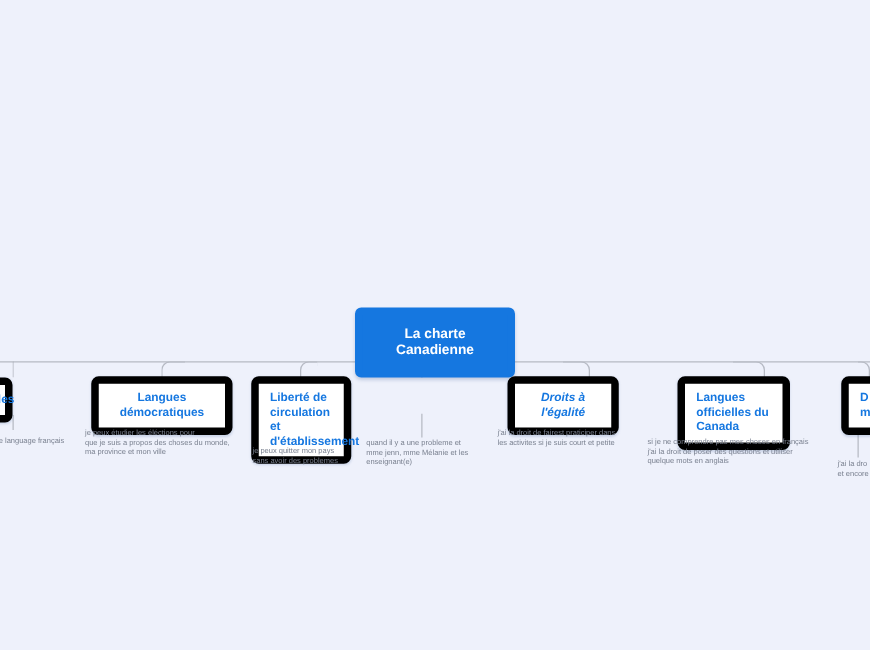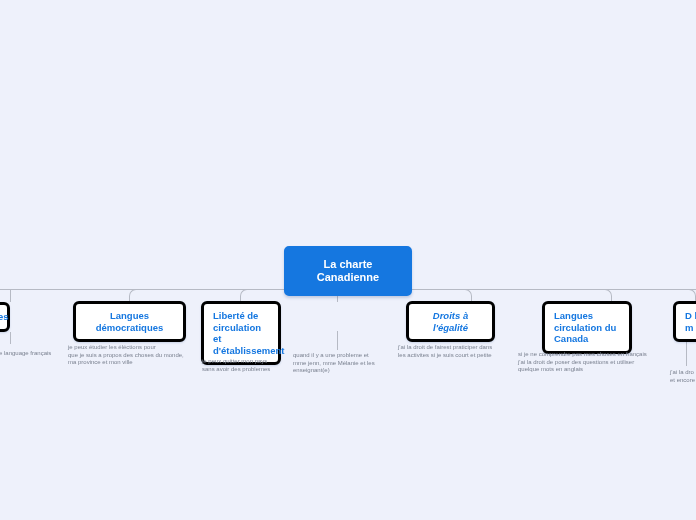--- a/index.html
+++ b/index.html
@@ -64,21 +64,21 @@
     position: absolute;
     width: 1px;
     background: #b6bac4;
   }
 
   
   .node {
     position: absolute;
     box-sizing: border-box;
     background: #ffffff;
-    border: 3px solid #000000;
+    border: 6px solid #000000;
     border-radius: 6px;
     color: #1577e0;
     font-weight: bold;
     font-size: 9.5px;
     line-height: 11.5px;
     padding: 6px 9px;
     box-shadow: 0 1px 2px rgba(40,80,140,0.18);
   }
   .node.root {
     background: #1577e0;
@@ -145,21 +145,21 @@
 sans avoir des problemes</div>
 
   <div class="desc" style="left:293px; top:352px; width:95px;">quand il y a une probleme et
 mme jenn, mme Mélanie et les
 enseignant(e)</div>
 
   <div class="node center-text" style="left:406px; top:301px; width:89px;font-style:italic;">Droits à l'égalité</div>
   <div class="desc" style="left:398px; top:344px; width:110px;">j'ai la droit de fairest praticiper dans
 les activites si je suis court et petite</div>
 
-  <div class="node" style="left:542px; top:301px; width:90px;">Langues circulation du Canada</div>
+  <div class="node" style="left:542px; top:301px; width:90px;">Langues officielles du Canada</div>
   <div class="desc" style="left:518px; top:351px; width:142px;">si je ne comprendre pas mes choses en français
 j'ai la droit de poser des questions et utiliser
 quelque mots en anglais</div>
 
   <div class="node" style="left:673px; top:301px; width:60px;">D
 l'
 la
 m</div>
   <div class="desc" style="left:670px; top:369px; width:60px;">j'ai la dro
 et encore</div>

